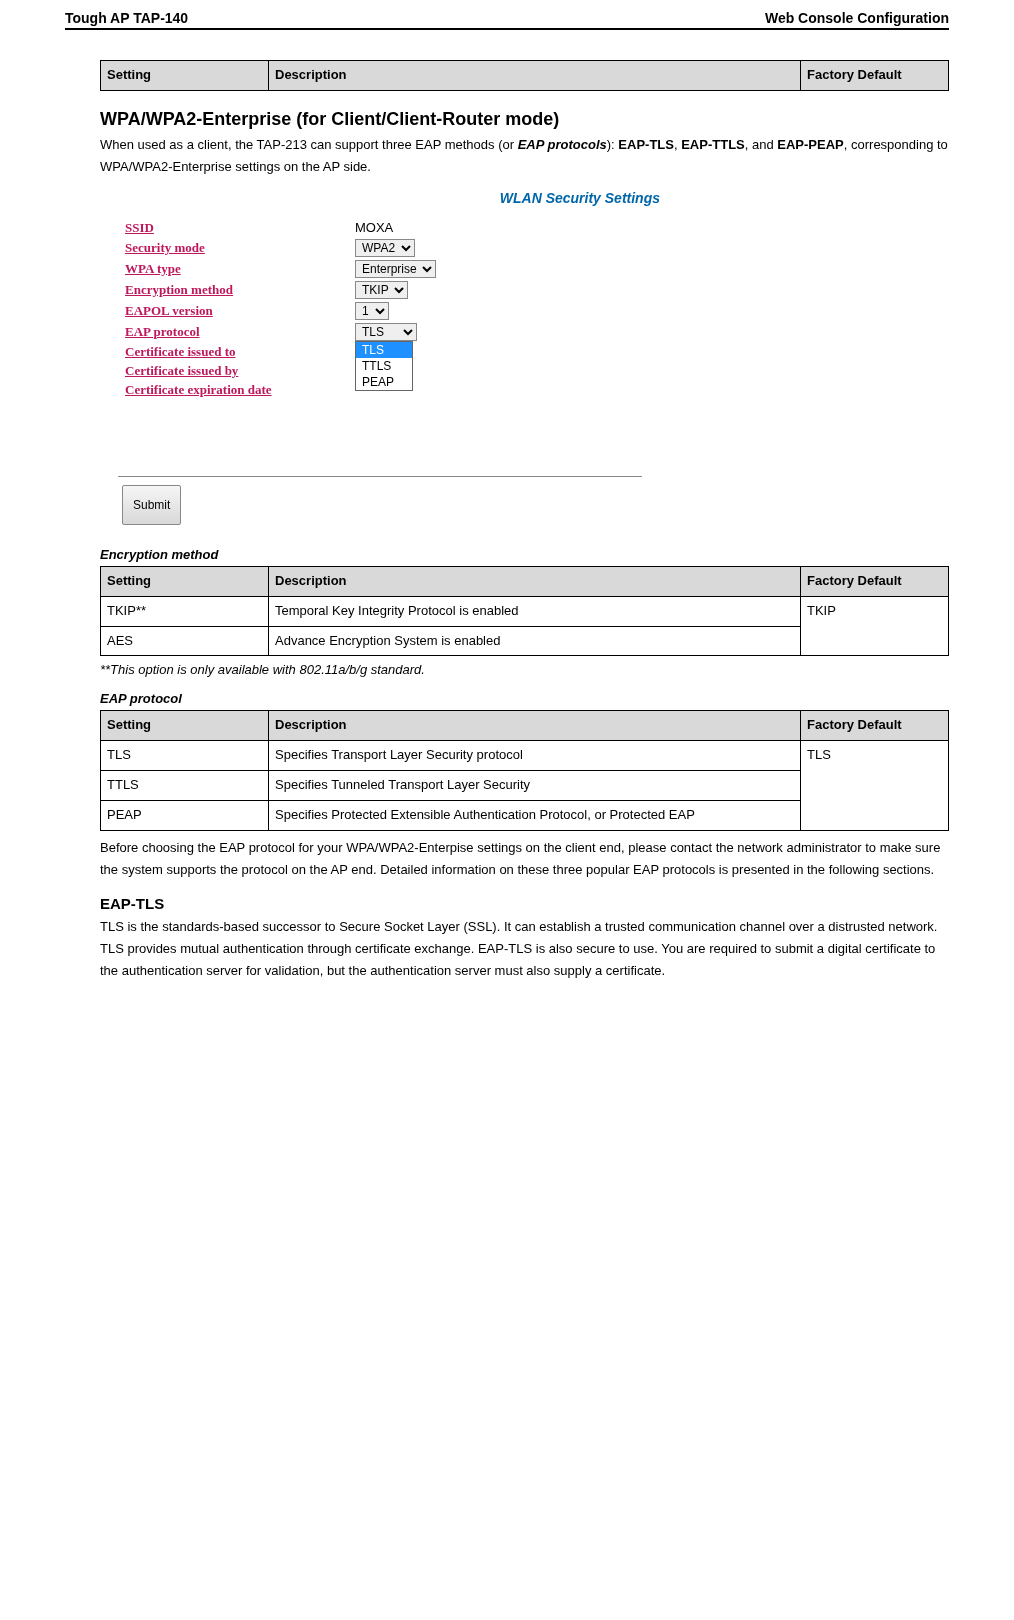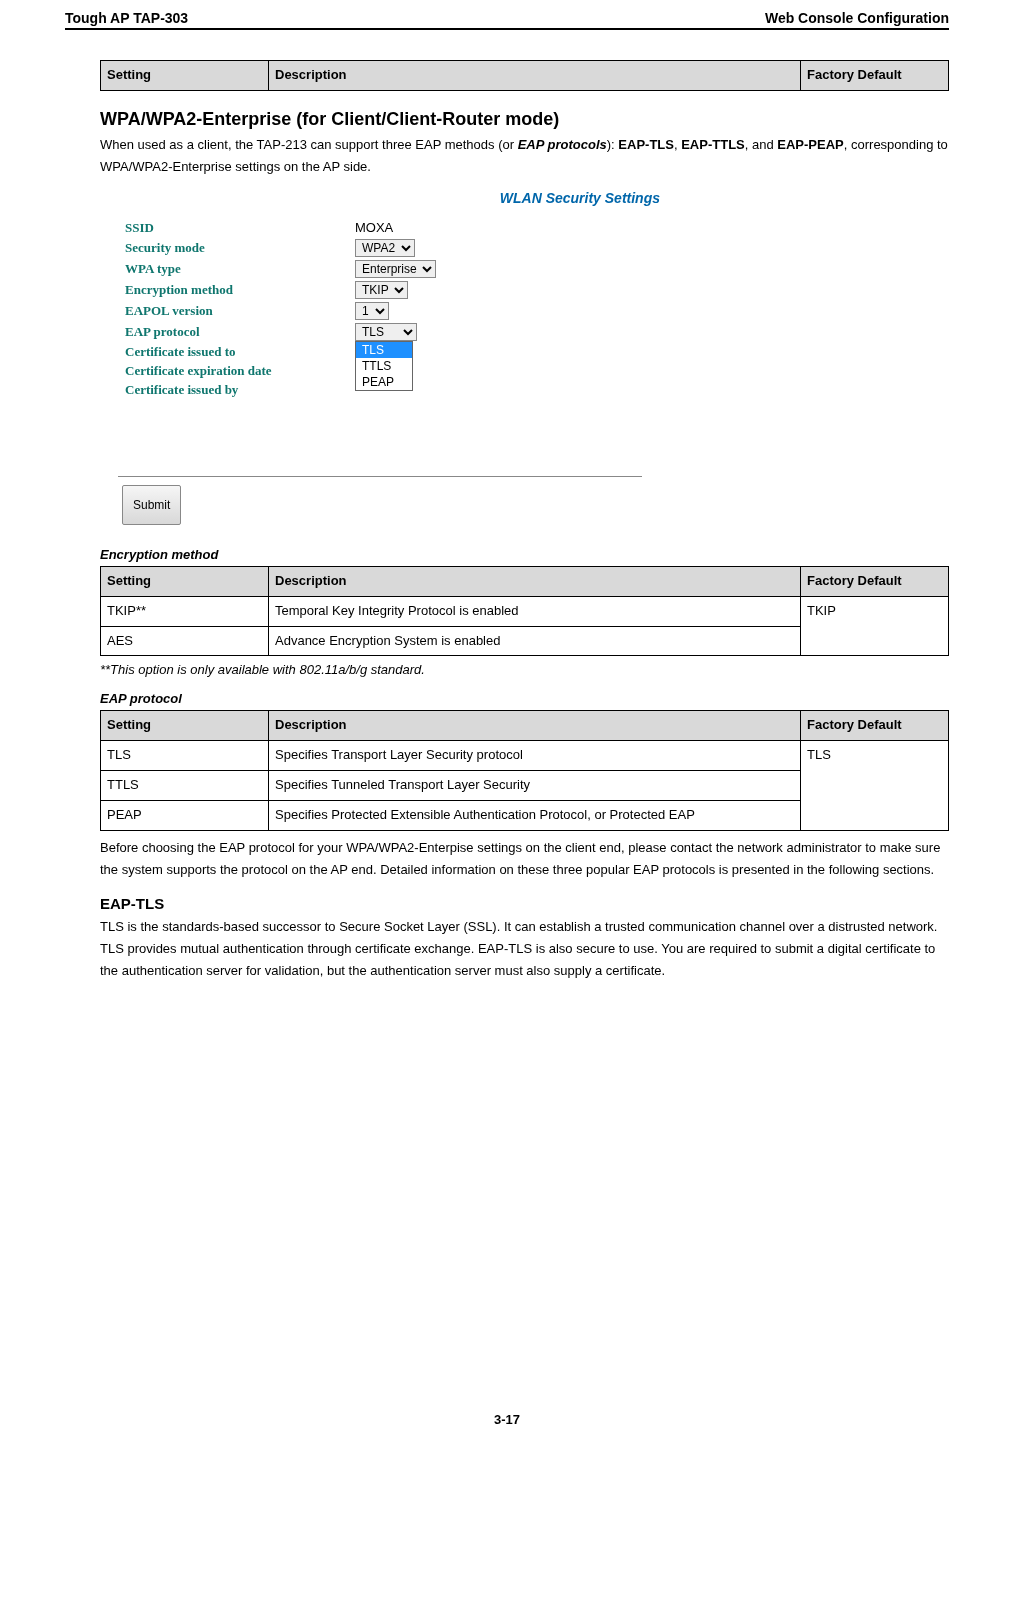--- a/index.html
+++ b/index.html
@@ -84,23 +84,24 @@
     text-align: right;
   }
   .form-row {
     display: flex;
     align-items: center;
     margin: 3px 0 3px 25px;
     font-family: Georgia, serif;
   }
   .form-label {
     width: 230px;
-    color: #0f766e;
-    font-weight: bold;
-    font-size: 13px;
+    color: #be185d;
+    font-weight: bold;
+    font-size: 13px;
+    text-decoration: underline;
   }
   .form-val {
     font-family: Arial, sans-serif;
     font-size: 13px;
   }
   select.ctl, input.ctl {
     font-family: Arial, sans-serif;
     font-size: 12px;
     background: #efefef;
     border: 1px solid #888;
@@ -143,21 +144,21 @@
     font-weight: bold;
     font-size: 13px;
     margin-top: 430px;
   }
 </style>
 </head>
 <body>
 
 <div class="page">
   <div class="hdr">
-    <span>Tough AP TAP-303</span>
+    <span>Tough AP TAP-140</span>
     <span>Web Console Configuration</span>
   </div>
 
   <div class="content">
 
     <table class="doc">
       <tbody>
           <tr>
         <th class="col-setting">Setting</th>
         <th>Description</th>
@@ -202,24 +203,24 @@
             <div class="sel">TLS</div>
             <div>TTLS</div>
             <div>PEAP</div>
           </div>
         </span>
       </div>
       <div class="form-row">
         <span class="form-label">Certificate issued to</span>
       </div>
       <div class="form-row">
+        <span class="form-label">Certificate issued by</span>
+      </div>
+      <div class="form-row">
         <span class="form-label" style="width:260px">Certificate expiration date</span>
-      </div>
-      <div class="form-row">
-        <span class="form-label">Certificate issued by</span>
       </div>
       <hr class="formline">
       <button class="submit">Submit</button>
     </div>
 
     <div class="sec-label">Encryption method</div>
     <table class="doc">
       <tbody>
           <tr>
         <th class="col-setting">Setting</th>
@@ -263,14 +264,13 @@
     </tbody>
       </table>
 
     <p class="body">Before choosing the EAP protocol for your WPA/WPA2-Enterpise settings on the client end, please contact the network administrator to make sure the system supports the protocol on the AP end. Detailed information on these three popular EAP protocols is presented in the following sections.</p>
 
     <h3 class="sub">EAP-TLS</h3>
     <p class="body">TLS is the standards-based successor to Secure Socket Layer (SSL). It can establish a trusted communication channel over a distrusted network. TLS provides mutual authentication through certificate exchange. EAP-TLS is also secure to use. You are required to submit a digital certificate to the authentication server for validation, but the authentication server must also supply a certificate.</p>
 
   </div>
 
-  <div class="page-num">3-17</div>
 </div>
 
 </body></html>

